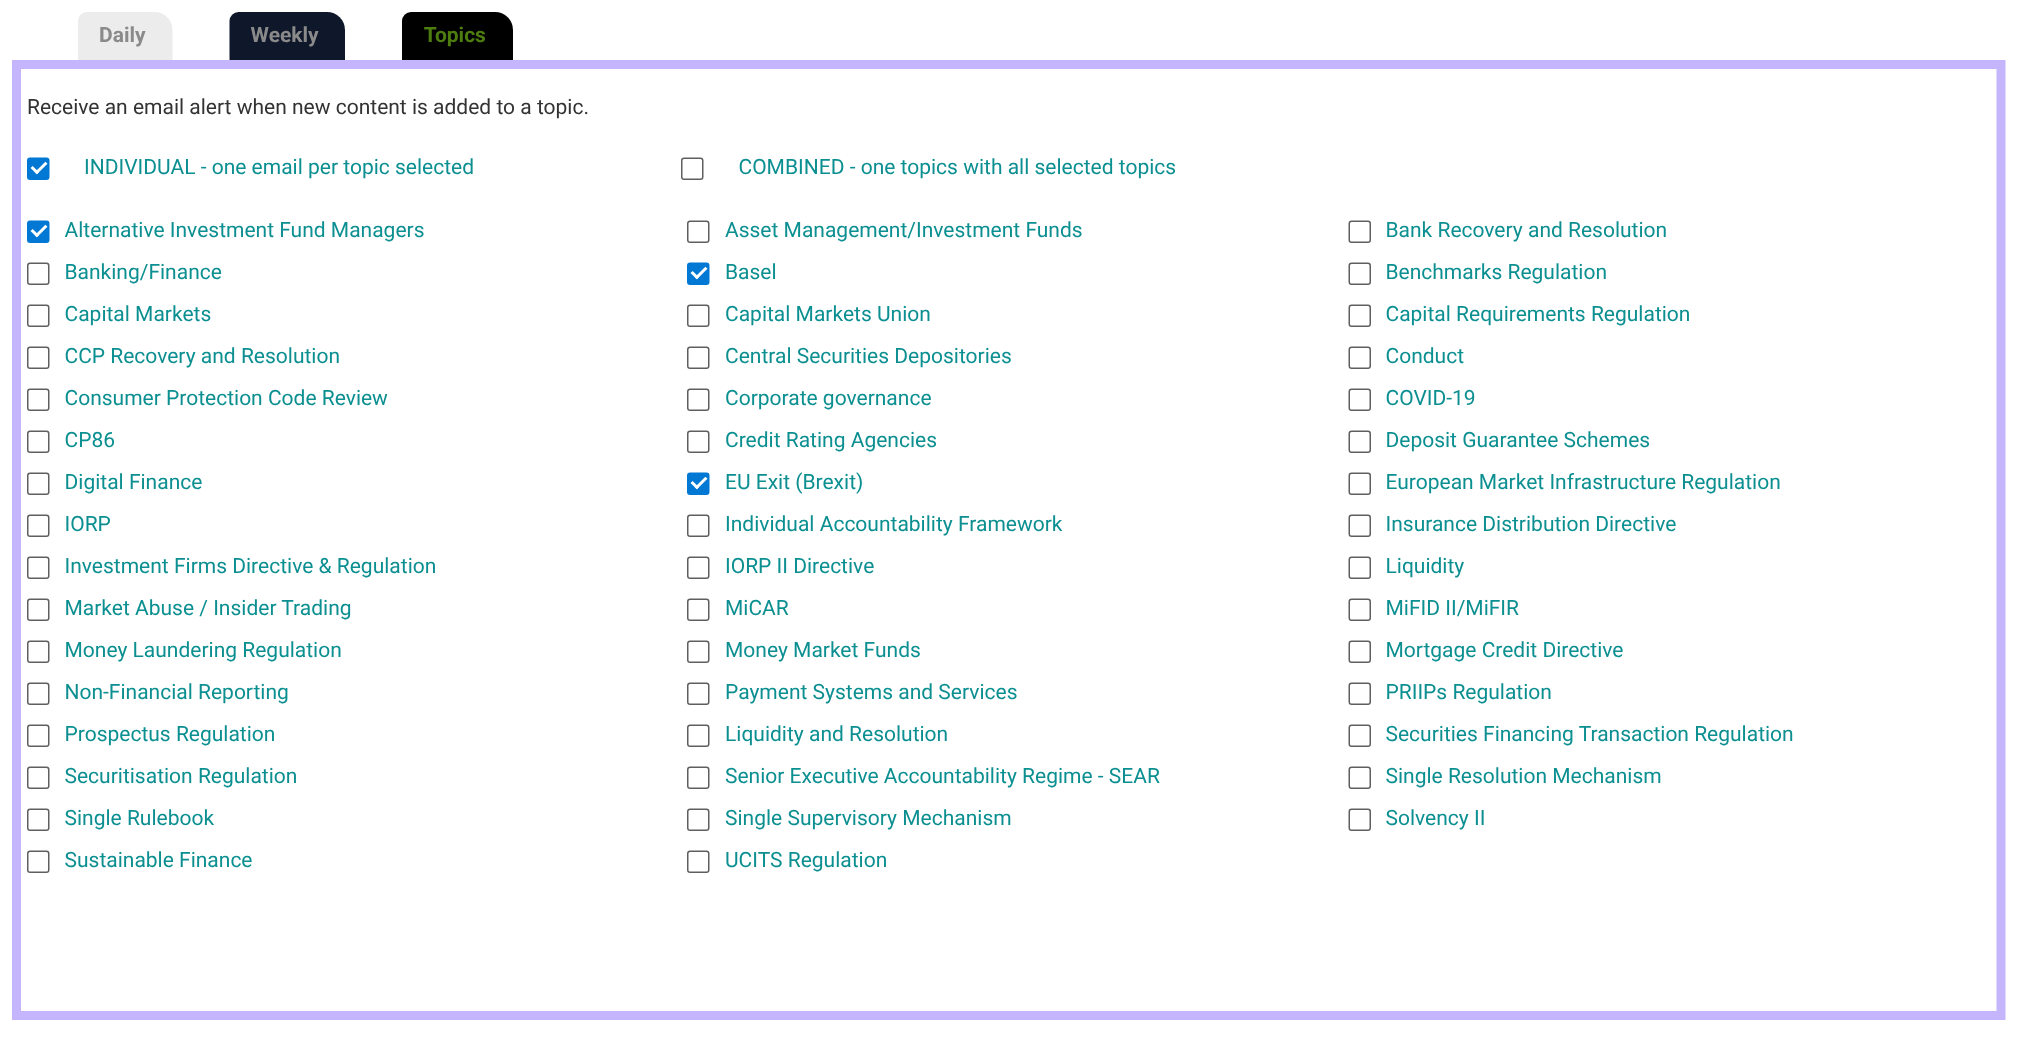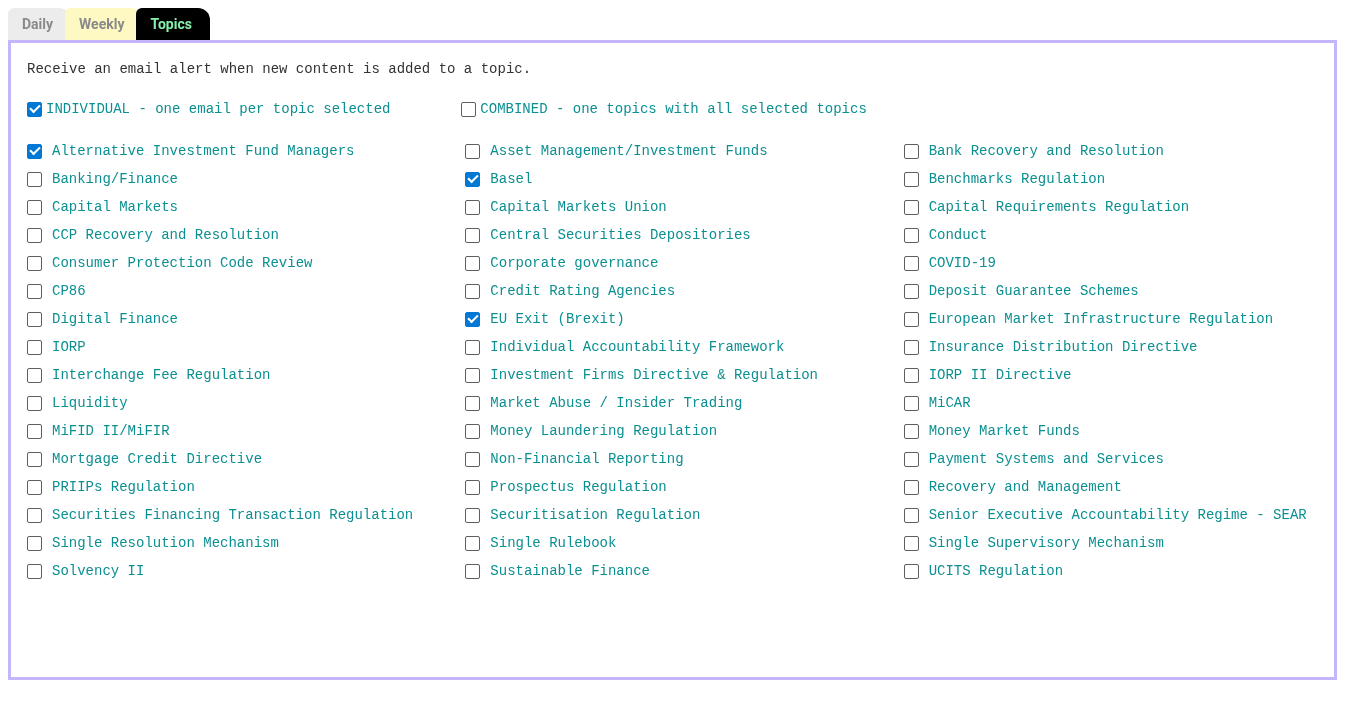--- a/index.html
+++ b/index.html
@@ -16,53 +16,53 @@
     }
     .tab {
       padding: 8px 18px 8px 14px;
       font-weight: 700;
       font-size: 14px;
       cursor: pointer;
       border-top-left-radius: 6px;
       border-top-right-radius: 12px;
       position: relative;
       margin-right: -6px;
+      margin-left: 44px;
     }
     .tab.inactive {
       background: #ececec;
       color: #8a8a8a;
     }
     .tab.inactive:nth-child(2) {
-      background: #fef9c3;
+      background: #0f172a;
     }
     .tab.active {
       background: #000;
-      color: #86efac;
+      color: #4d7c0f;
       z-index: 2;
     }
     .panel {
-      border: 3px solid #c4b5fd;
-      padding: 18px 16px 28px 16px;
+      border: 6px solid #c4b5fd;
+      padding: 18px 16px 28px 4px;
       min-height: 640px;
-      font-family: Liberation Mono, monospace;
     }
     .intro {
       color: #333;
       margin-bottom: 18px;
     }
     .mode-row {
       display: grid;
       grid-template-columns: 1fr 1fr 1fr;
       column-gap: 12px;
       margin-bottom: 14px;
     }
     .mode-cell {
       display: flex;
       align-items: center;
-      gap: 4px;
+      gap: 23px;
       padding: 6px 0;
     }
     .mode-cell.combined { grid-column: 2; }
     .grid {
       display: grid;
       grid-template-columns: 1fr 1fr 1fr;
       column-gap: 24px;
     }
     .topic-cell {
       display: flex;
@@ -215,24 +215,20 @@
       <div class="topic-cell">
         <span class="chk"></span>
         <a class="link">Individual Accountability Framework</a>
       </div>
       <div class="topic-cell">
         <span class="chk"></span>
         <a class="link">Insurance Distribution Directive</a>
       </div>
       <div class="topic-cell">
         <span class="chk"></span>
-        <a class="link">Interchange Fee Regulation</a>
-      </div>
-      <div class="topic-cell">
-        <span class="chk"></span>
         <a class="link">Investment Firms Directive &amp; Regulation</a>
       </div>
       <div class="topic-cell">
         <span class="chk"></span>
         <a class="link">IORP II Directive</a>
       </div>
       <div class="topic-cell">
         <span class="chk"></span>
         <a class="link">Liquidity</a>
       </div>
@@ -271,21 +267,21 @@
       <div class="topic-cell">
         <span class="chk"></span>
         <a class="link">PRIIPs Regulation</a>
       </div>
       <div class="topic-cell">
         <span class="chk"></span>
         <a class="link">Prospectus Regulation</a>
       </div>
       <div class="topic-cell">
         <span class="chk"></span>
-        <a class="link">Recovery and Management</a>
+        <a class="link">Liquidity and Resolution</a>
       </div>
       <div class="topic-cell">
         <span class="chk"></span>
         <a class="link">Securities Financing Transaction Regulation</a>
       </div>
       <div class="topic-cell">
         <span class="chk"></span>
         <a class="link">Securitisation Regulation</a>
       </div>
       <div class="topic-cell">

